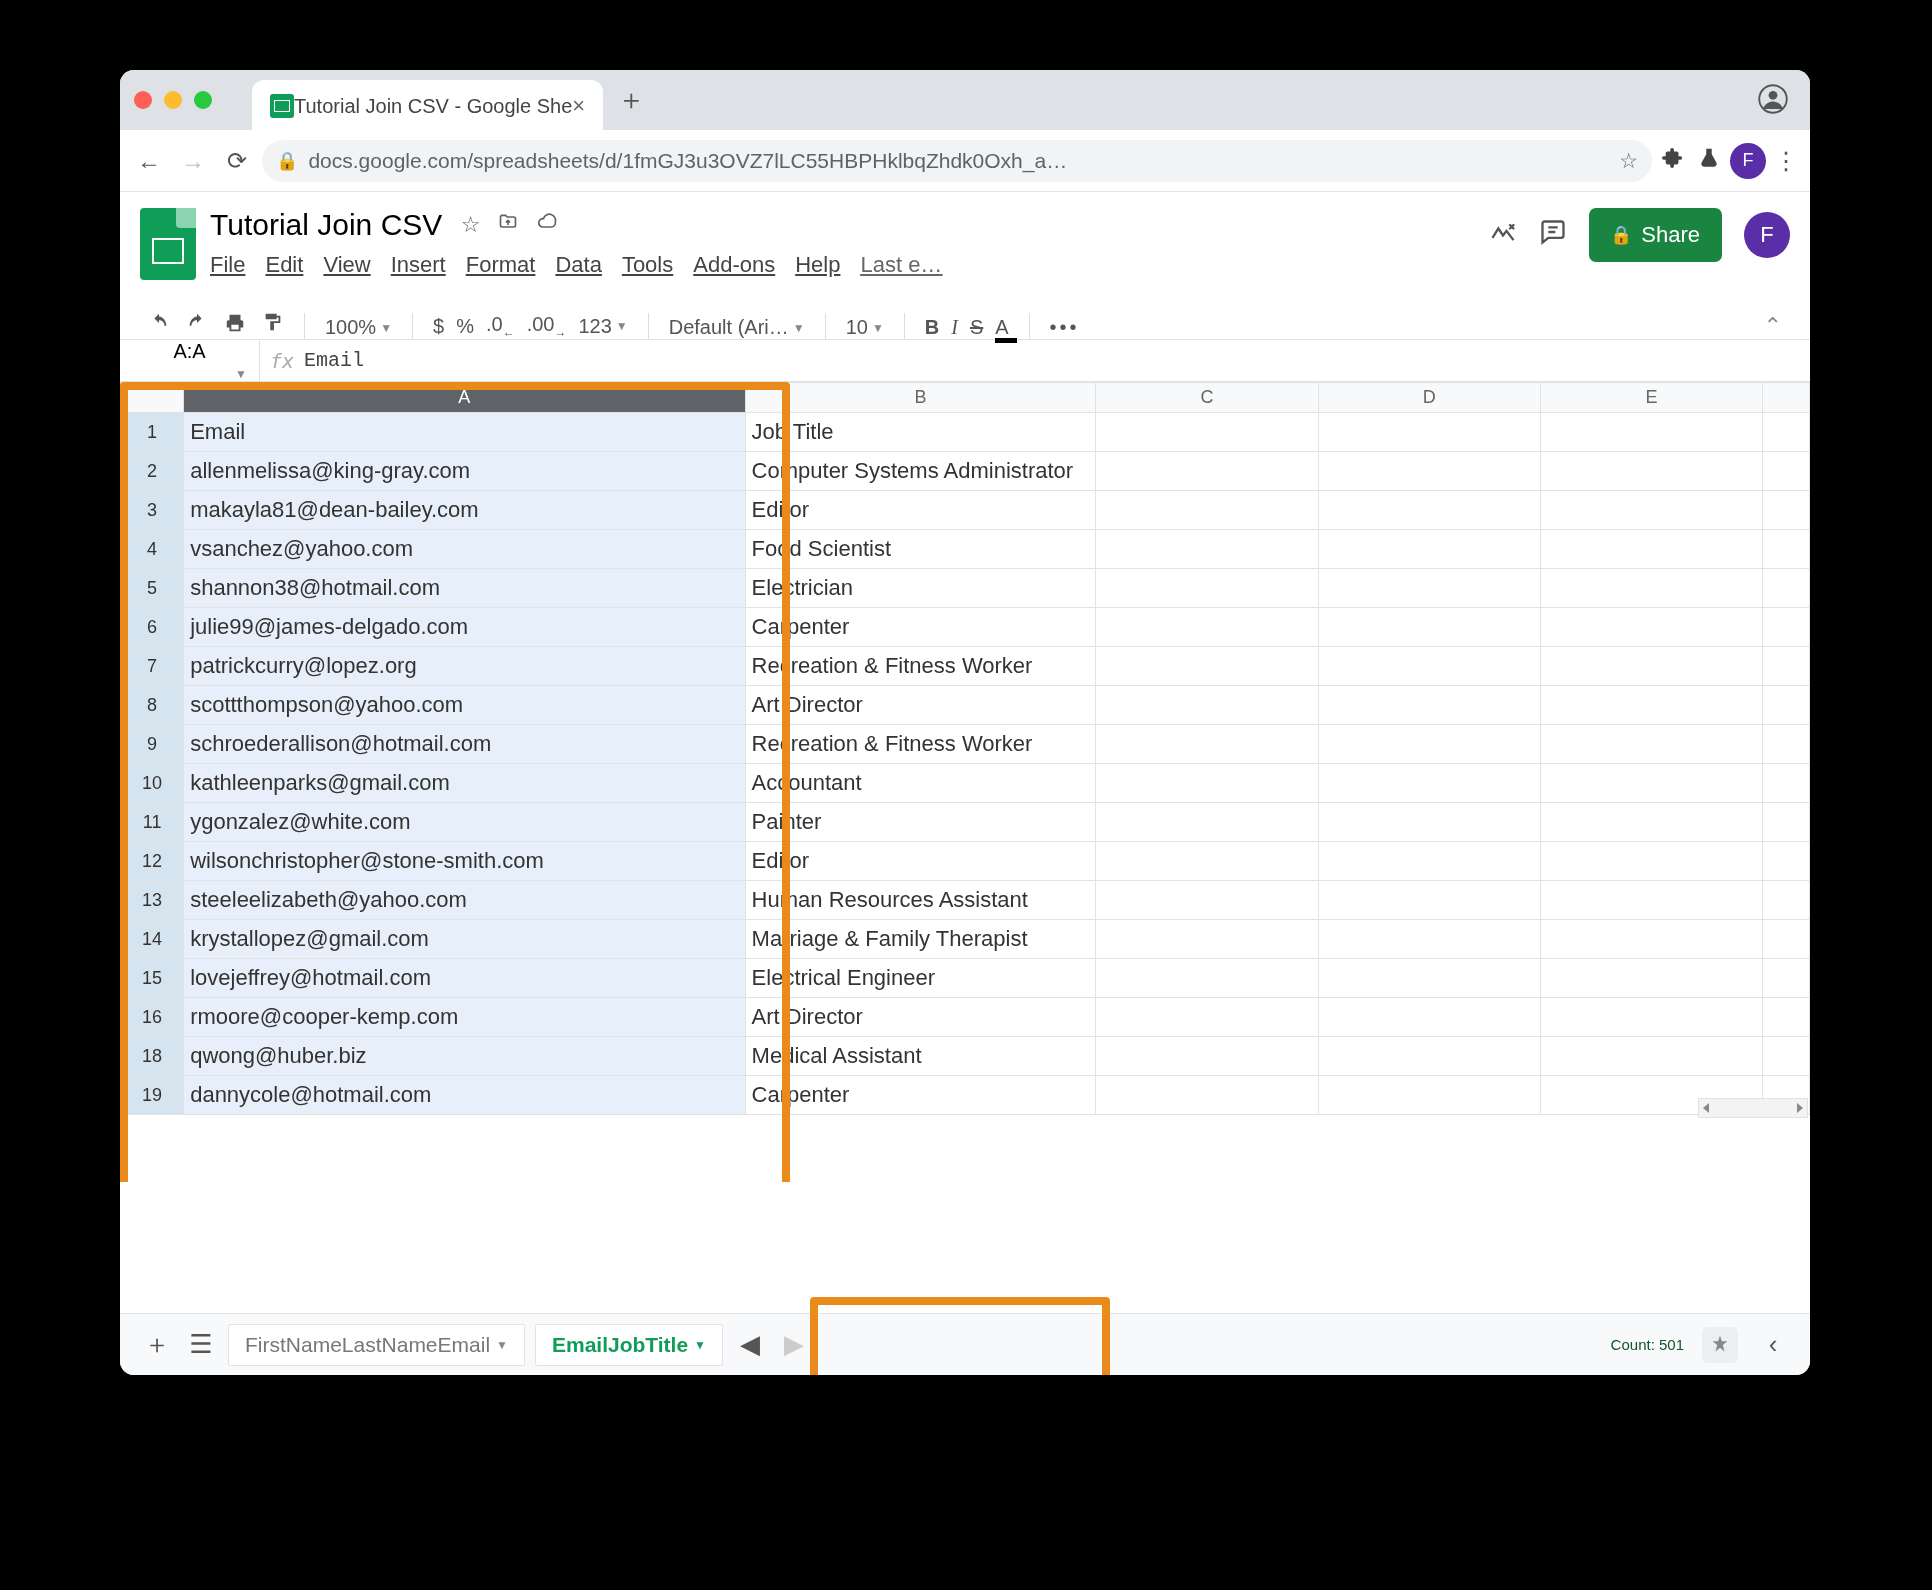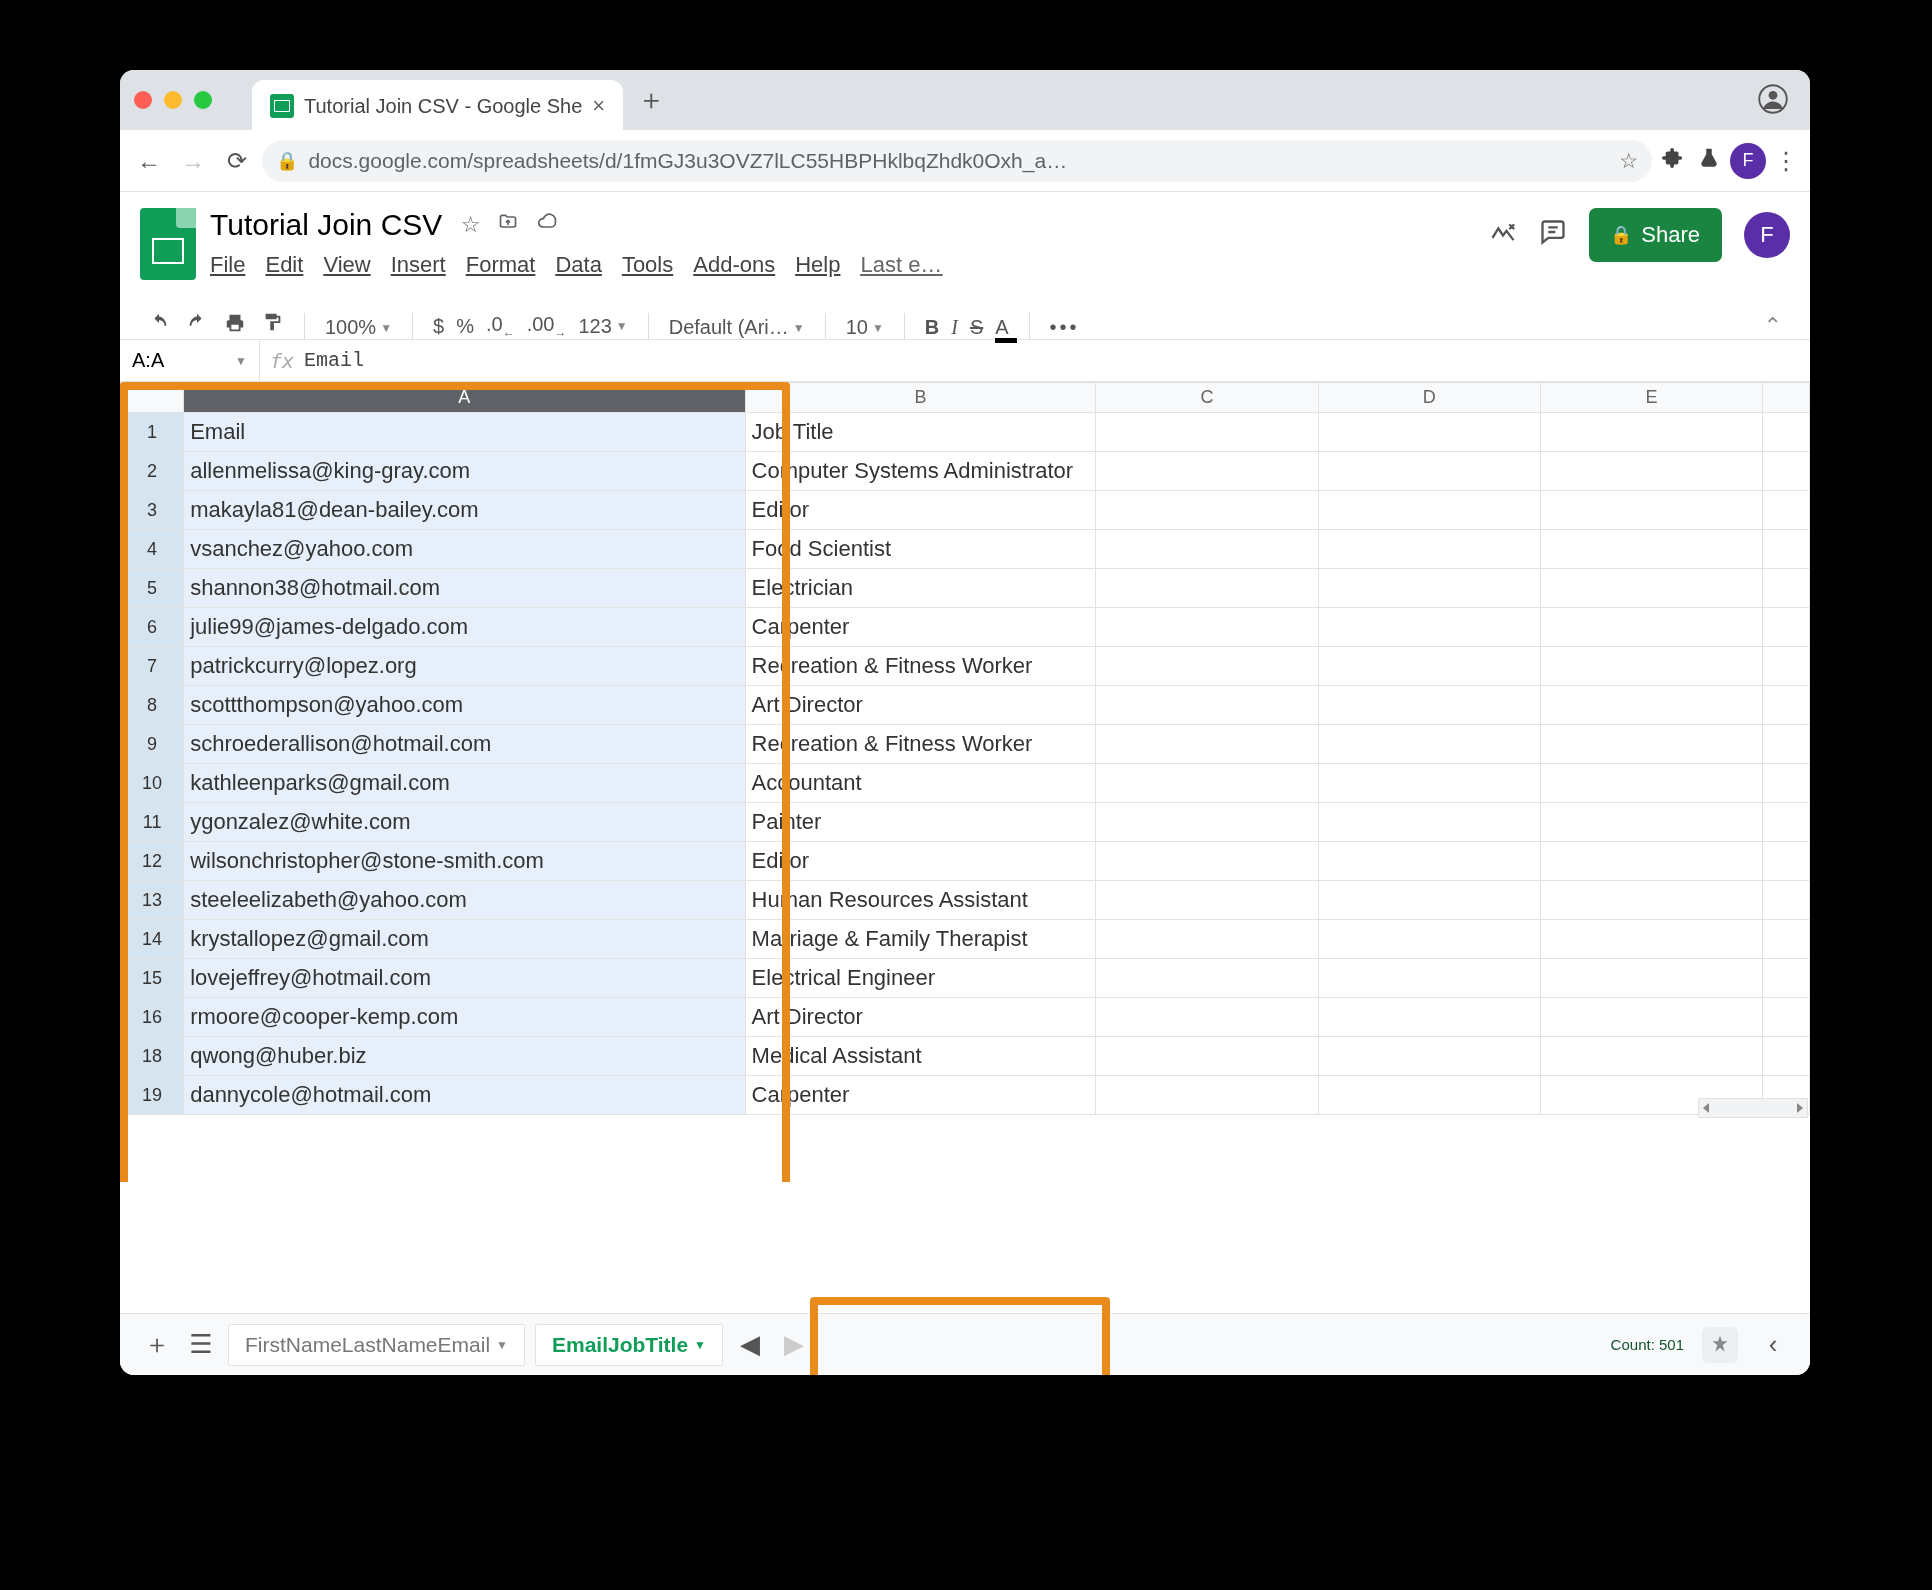--- a/index.html
+++ b/index.html
@@ -7,21 +7,21 @@
   #stage { width:1932px; height:1590px; position:relative; background:#000; }
   #browser {
     position:absolute; left:120px; top:70px; width:1690px; height:1305px;
     background:#fff; border-radius:14px; overflow:hidden; box-shadow:0 0 40px rgba(0,0,0,0.5);
   }
   
   .tabstrip { height:60px; background:#dee1e6; display:flex; align-items:flex-end; padding:0 14px; position:relative; }
   .mac-controls { display:flex; gap:12px; align-self:center; margin-right:40px; }
   .mac-dot { width:18px; height:18px; border-radius:50%; }
   .mac-close{background:#ff5f57;} .mac-min{background:#febc2e;} .mac-max{background:#28c840;}
-  .tab { display:flex; align-items:center; gap:10px; background:#fff; border-radius:12px 12px 0 0; padding:10px 18px 8px; height:50px; min-width:300px; font-size:20px; color:#444; }
+  .tab { display:flex; align-items:center; background:#fff; border-radius:12px 12px 0 0; padding:10px 18px 8px; height:50px; min-width:300px; font-size:20px; color:#444; }
   .tab .favicon { width:24px;height:24px;background:#0f9d58;border-radius:3px;display:flex;align-items:center;justify-content:center;color:#fff;font-size:14px;position:relative; }
   .tab .favicon::before { content:""; position:absolute; width:14px;height:10px;border:1px solid #fff; }
   .tab .x { margin-left:auto; color:#666; font-size:22px; }
   .newtab { font-size:28px; color:#555; align-self:center; margin-left:14px; }
   .tabstrip .acct { position:absolute; right:22px; top:14px; width:30px;height:30px; }
   .tabstrip .acct svg{width:100%;height:100%;}
   
   .urlbar { height:62px; background:#fff; border-bottom:1px solid #e2e2e2; display:flex; align-items:center; padding:0 10px; gap:6px; }
   .nav-ico { width:38px; text-align:center; font-size:24px; color:#555; cursor:pointer; }
   .nav-ico.dim{color:#bdbdbd;}
@@ -50,21 +50,21 @@
   .toolbar .sep{width:1px;height:26px;background:#ddd;margin:0 4px;}
   .toolbar .grp{display:flex;align-items:center;gap:12px;}
   .toolbar .dd{display:flex;align-items:center;gap:4px;}
   .tri{font-size:12px;color:#888;}
   .toolbar svg{width:22px;height:22px;fill:#555;}
   .fontcolor{position:relative;}
   .fontcolor::after{content:"";position:absolute;left:0;bottom:-4px;width:22px;height:5px;background:#000;}
   .toolbar .collapse{margin-left:auto;font-size:22px;color:#888;}
   
   .fxrow{height:42px;border-bottom:1px solid #e2e2e2;display:flex;align-items:center;font-size:20px;}
-  .namebox{width:140px;padding:0 12px;border-right:1px solid #e2e2e2;display:flex;align-items:center;gap:4px;height:100%;}
+  .namebox{width:140px;padding:0 12px;border-right:1px solid #e2e2e2;display:flex;align-items:center;gap:4px;height:100%;flex-direction:column;}
   .fx{font-family:monospace;font-style:italic;color:#aaa;padding:0 10px;}
   .fxval{font-family:"Courier New",monospace;color:#444;}
   
   .gridwrap{position:relative;height:800px;overflow:hidden;}
   table.grid{border-collapse:collapse;width:100%;font-size:22px;color:#333;}
   table.grid th.rowhd, table.grid th.colhd{background:#f8f9fa;font-weight:400;color:#666;font-size:18px;border:1px solid #e2e2e2;}
   table.grid th.corner{background:#f8f9fa;border:1px solid #e2e2e2;}
   table.grid th.colhd{height:30px;}
   table.grid th.colhd.selcol{background:#5f6368;color:#fff;}
   table.grid th.rowhd{width:54px;height:39px;}

